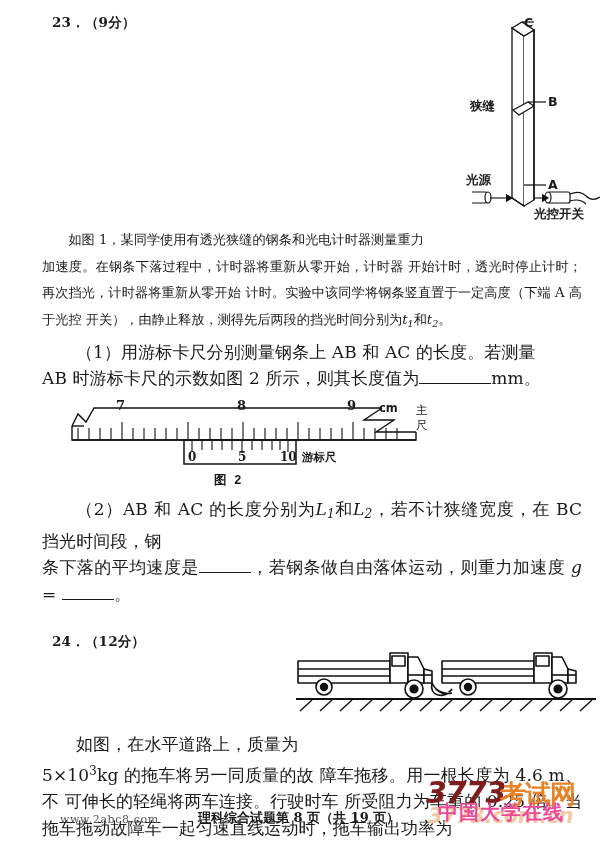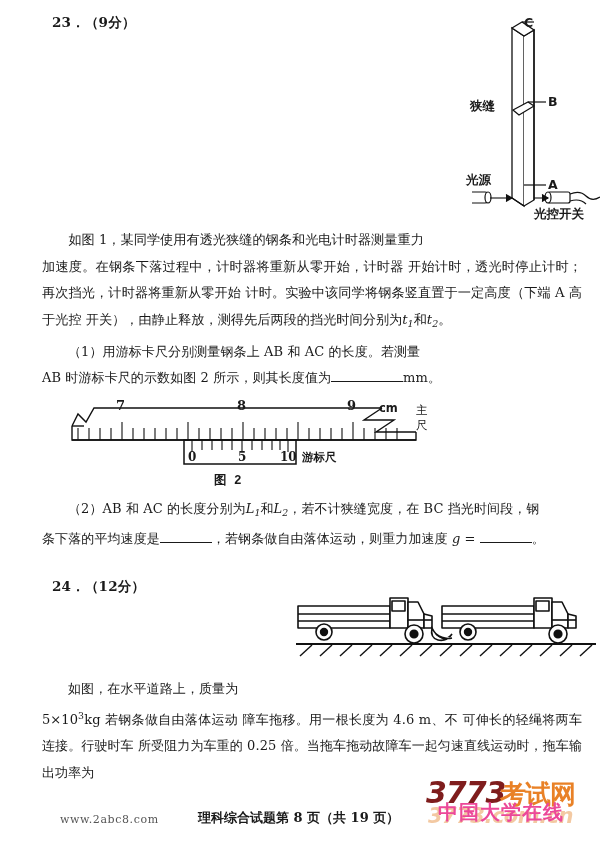--- a/index.html
+++ b/index.html
@@ -24,21 +24,21 @@
   }
 
   
   .qnum {
     font-size: 13.5px;
     font-weight: bold;
     letter-spacing: 0.2px;
     margin: 0 0 3px 10px;
   }
   .para {
-    font-size: 13px;
+    font-size: 17px;
     line-height: 26.5px;
     text-align: justify;
     margin: 0;
     letter-spacing: 0.1px;
   }
   .it { font-style: italic; font-family: "DejaVu Serif", "Liberation Serif", serif; }
   .sub { font-size: 0.72em; vertical-align: -0.28em; font-style: italic; }
   .sup { font-size: 0.72em; vertical-align: 0.52em; }
   .blank-m { display:inline-block; border-bottom:1px solid #1a1a1a; width:52px; height:0.95em; }
   .blank-l { display:inline-block; border-bottom:1px solid #1a1a1a; width:72px; height:0.95em; }
@@ -397,21 +397,21 @@
         </g>
       </svg>
     </div>
 
     <div class="qnum">24．（12分）</div>
 
     <div class="para">
       <span style="display:inline-block; text-indent:2em; width:100%;">
         <span>如图，在水平道路上，质量为</span>
       </span>
-      <span>5×10</span><span class="sup">3</span><span>kg 若钢条做自由落体运动</span>
+      <span>5×10</span><span class="sup">3</span><span>kg 的拖车将另一同质量的故</span>
       <span>障车拖移。用一根长度为 4.6 m、不</span>
       <span>可伸长的轻绳将两车连接。行驶时车</span>
       <span>所受阻力为车重的 0.25 倍。当拖车拖动故障车一起匀速直线运动时，拖车输出功率为</span>
       
       
     </div>
 
   </div>
 
   <div class="footer">

